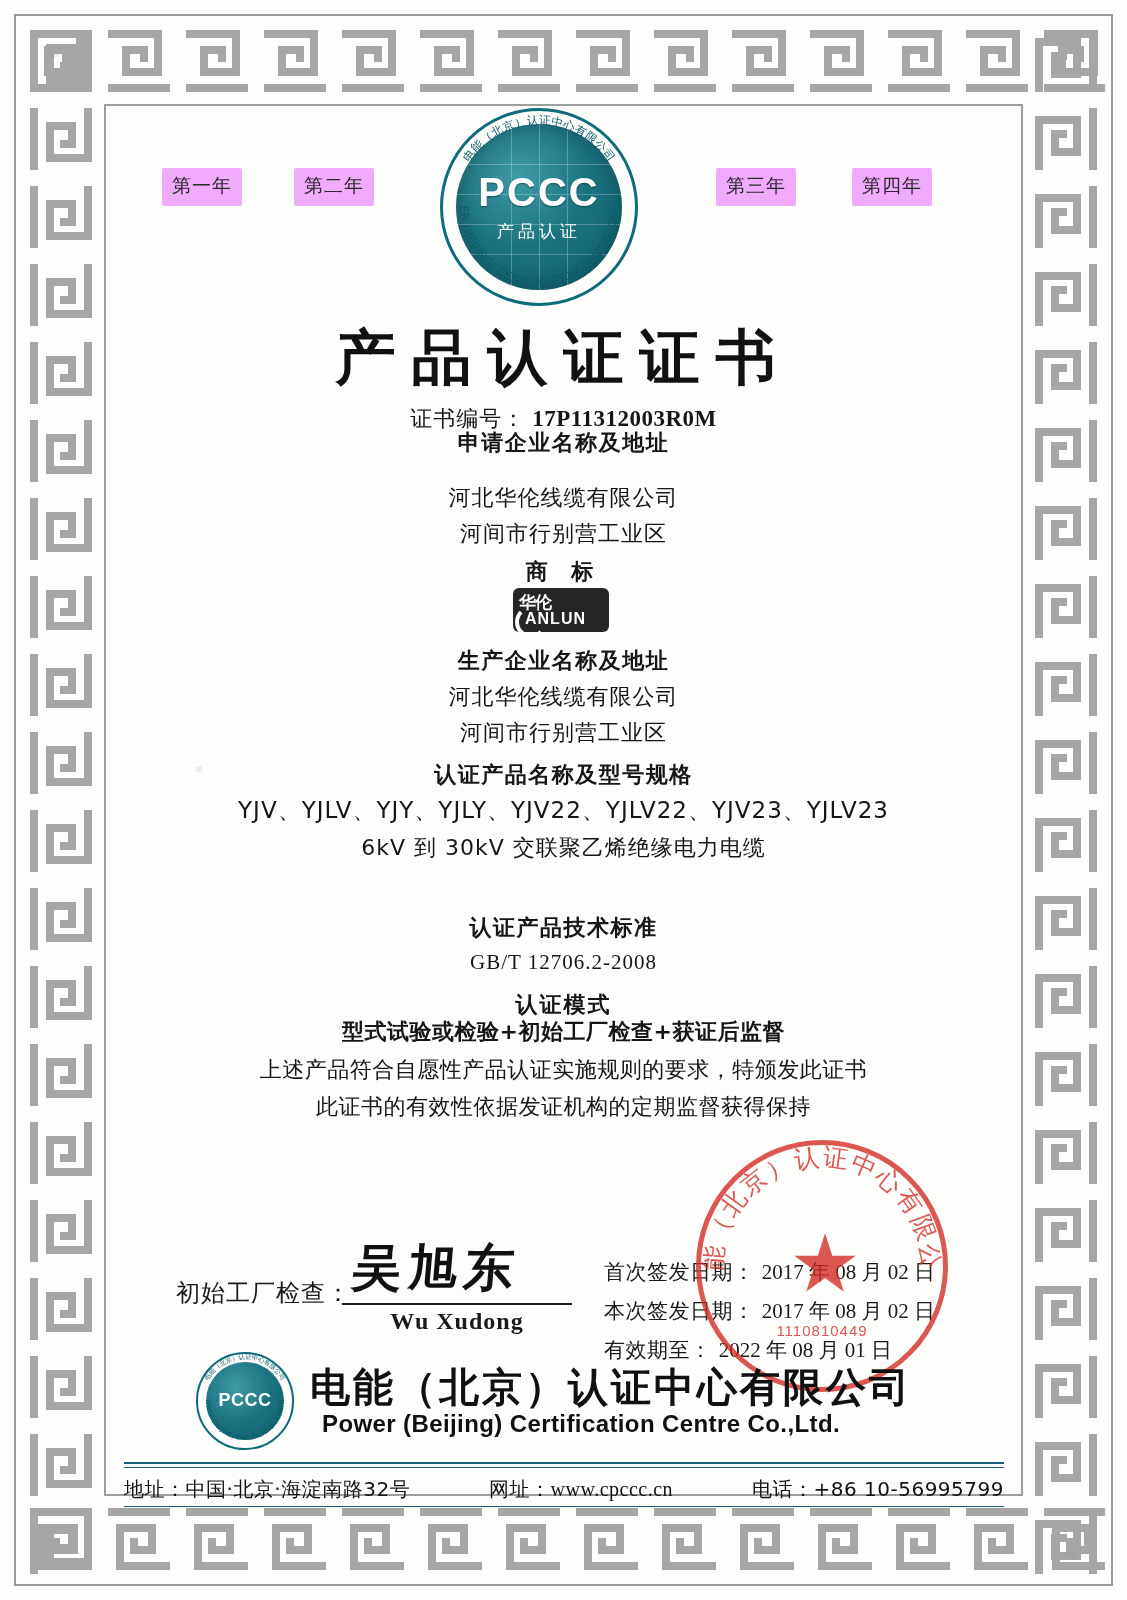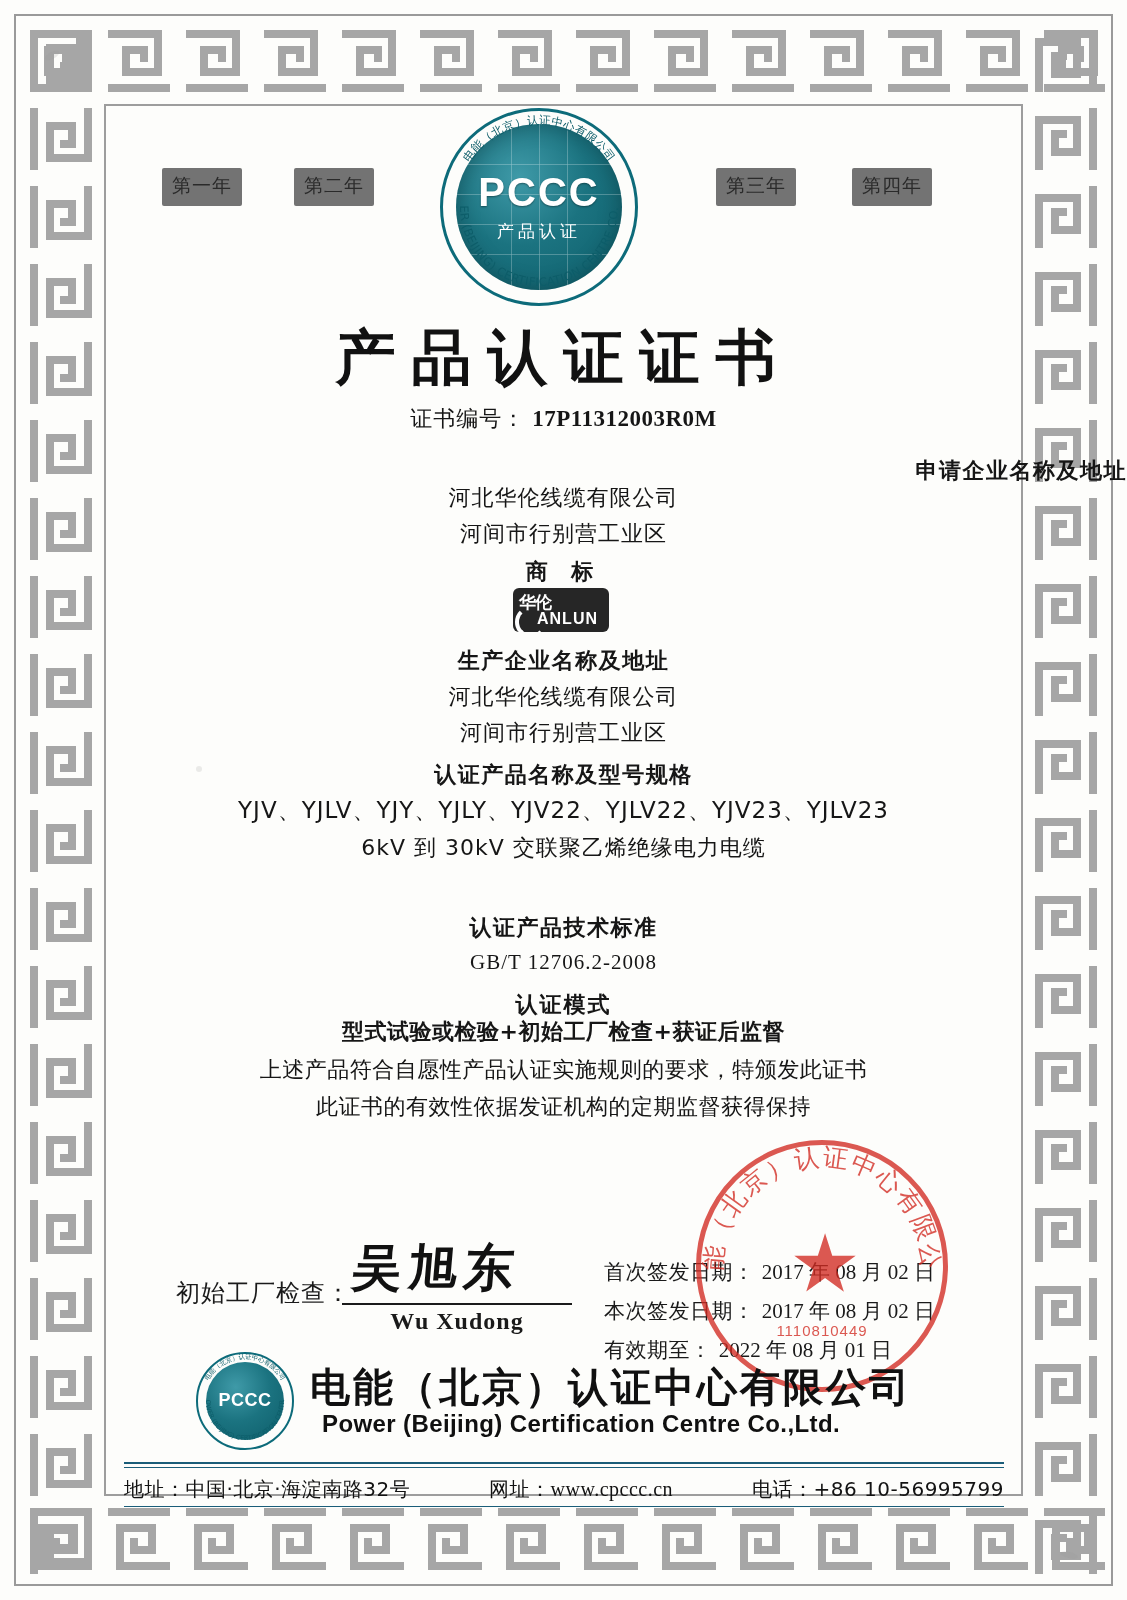--- a/index.html
+++ b/index.html
@@ -65,21 +65,21 @@
   .year-tabs {
     position: absolute;
     top: 168px;
     left: 112px;
     width: 903px;
     height: 36px;
   }
   .year-tab {
     position: absolute;
     top: 0;
-    background: #737373;
+    background: #f0abfc;
     color: #2a2a2a;
     font-size: 19px;
     letter-spacing: 1px;
     padding: 5px 10px 7px;
     border-radius: 2px;
     white-space: nowrap;
     font-family: "DejaVu Sans", "Liberation Sans", sans-serif;
   }
   .yt1 { left: 50px; }
   .yt2 { left: 182px; }
@@ -185,21 +185,21 @@
   .cert-no .value {
     font-family: "Liberation Serif", serif;
     font-weight: bold;
     font-size: 23px;
     letter-spacing: .5px;
   }
   .hdr     { font-size: 22px; letter-spacing: 1.5px; font-weight: 600; }
   .val     { font-size: 22px; letter-spacing: 1px; font-family: Liberation Serif, serif; }
   .valmono { font-size: 21px; font-family: "Liberation Serif", serif; letter-spacing: 1px; }
 
-  .l-applicant-hdr  { top: 456px; text-align: right; }
+  .l-applicant-hdr  { top: 428px; }
   .l-applicant-1    { top: 483px; }
   .l-applicant-2    { top: 519px; }
   .l-trademark-hdr  { top: 557px; letter-spacing: 8px; }
   .l-maker-hdr      { top: 646px; }
   .l-maker-1        { top: 682px; }
   .l-maker-2        { top: 718px; }
   .l-product-hdr    { top: 760px; }
   .l-product-1      { top: 795px; font-size: 23px; letter-spacing: 1px; }
   .l-product-2      { top: 833px; font-size: 22px; letter-spacing: 1px; }
   .l-product-3      { top: 872px; font-size: 21px; letter-spacing: 1px; }
@@ -225,21 +225,21 @@
   .tm-logo .tm-cn {
     position: absolute;
     left: 6px; top: 3px;
     font-size: 17px;
     font-weight: bold;
     font-family: "DejaVu Sans", sans-serif;
     letter-spacing: -1px;
   }
   .tm-logo .tm-en {
     position: absolute;
-    left: 24px; top: 22px;
+    left: 12px; top: 22px;
     font-size: 16px;
     font-weight: bold;
     letter-spacing: 1px;
     font-family: "Liberation Sans", sans-serif;
   }
   .tm-logo .tm-swoosh {
     position: absolute;
     left: 2px; top: 18px;
     width: 24px; height: 24px;
     border: 4px solid #fff;

